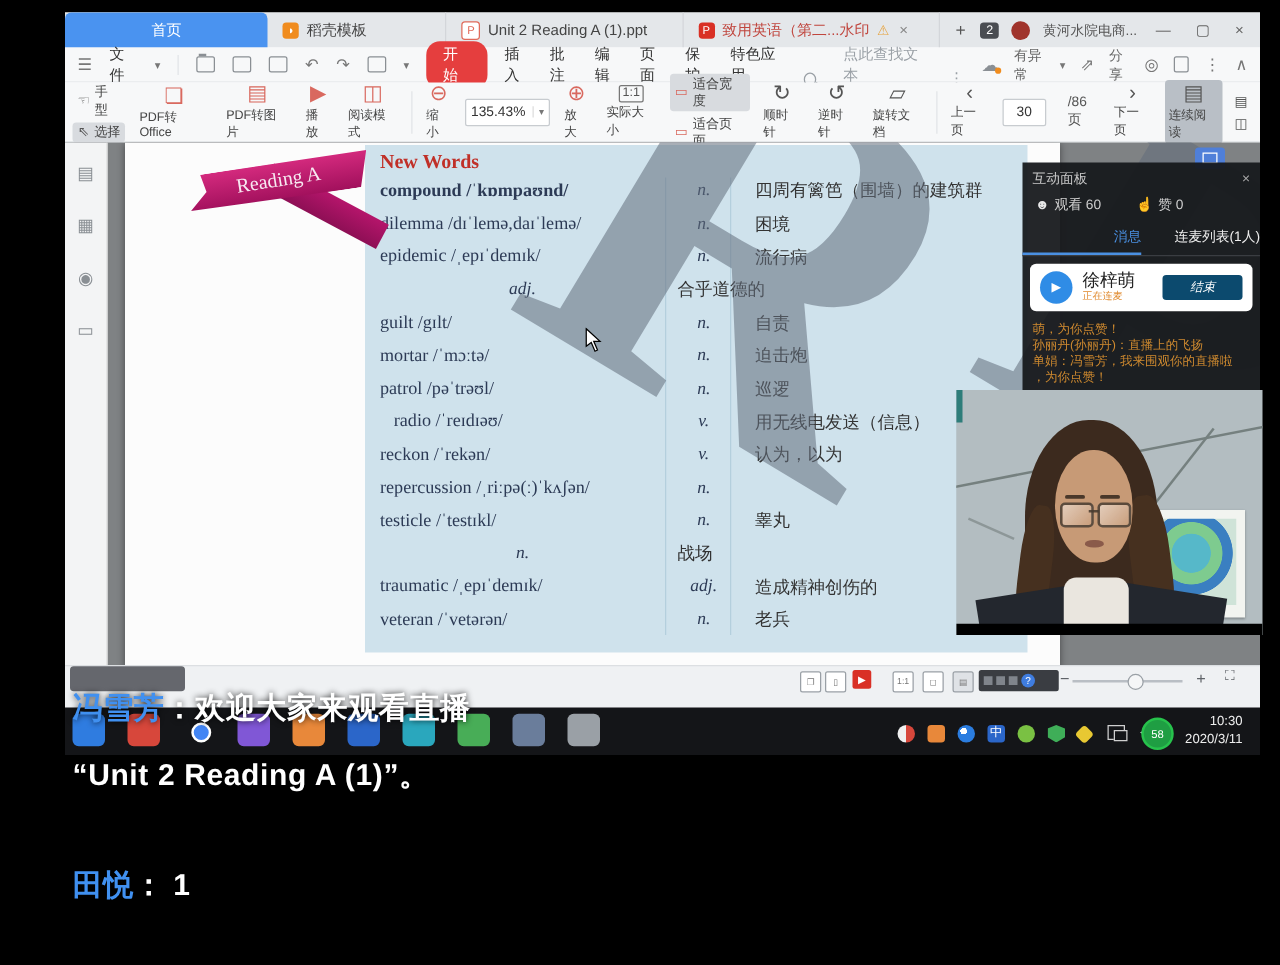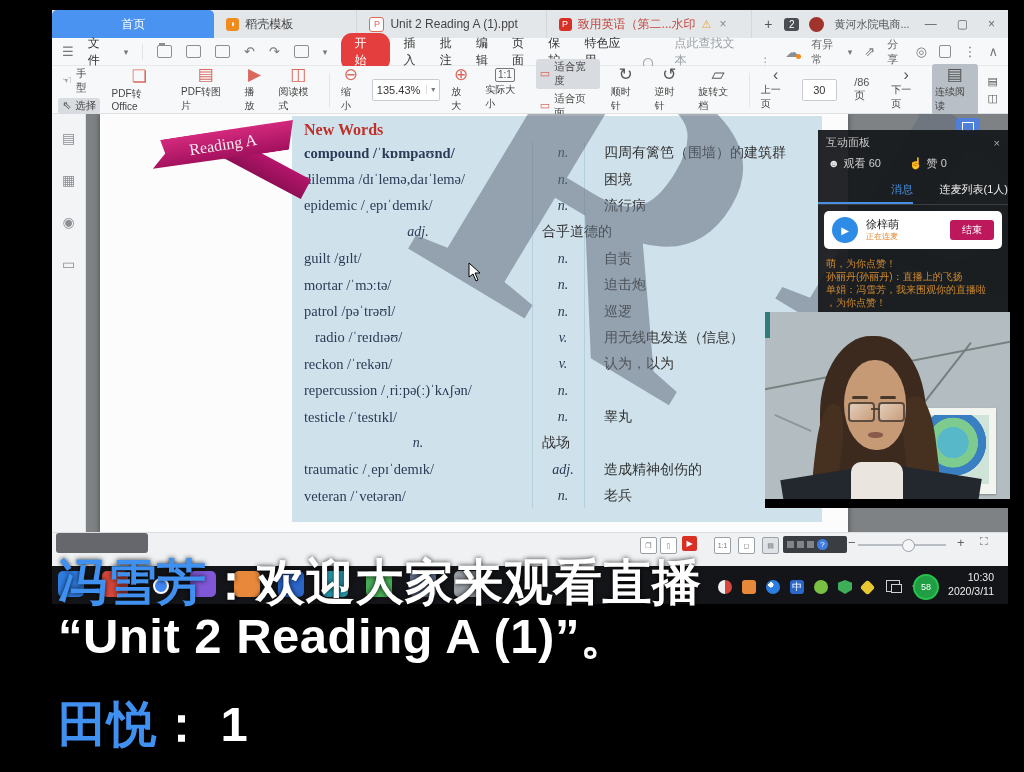--- a/index.html
+++ b/index.html
@@ -84,23 +84,23 @@
   
   #panel{position:absolute;left:818px;top:130px;width:190px;height:184px;background:rgba(22,24,28,.94);z-index:20;color:#ddd;}
   #panel header{display:flex;justify-content:space-between;align-items:center;padding:5px 8px 2px;font-size:11px;color:#c8c8c8;}
   #pstats{display:flex;gap:28px;padding:4px 10px;font-size:11px;color:#cfcfcf;align-items:center;}
   #pstats .ic{font-size:11px;color:#e8e8e8;margin-right:4px;}
   #ptabs{display:flex;border-bottom:1px solid #3a3d42;margin-top:3px;}
   .ptab{flex:1;text-align:right;font-size:11px;padding:4px 0 5px;color:#eee;}
   .ptab.on{color:#4a90e2;border-bottom:2px solid #4a90e2;}
   #pcard{margin:6px;background:#fff;border-radius:5px;display:flex;align-items:center;padding:6px 8px;gap:8px;}
   #pcard .tv{width:26px;height:26px;border-radius:50%;background:#2f8ce6;color:#fff;font-size:10px;display:flex;align-items:center;justify-content:center;flex:0 0 auto;}
-  #pcard .nm{font-size:11px;color:#222;line-height:13px;}
+  #pcard .nm{font-size:14px;color:#222;line-height:13px;}
   #pcard .st{font-size:8px;color:#e08a2e;}
-  #pcard .end{margin-left:auto;background:#be185d;color:#fff;font-size:10px;border-radius:3px;padding:3px 12px;}
+  #pcard .end{margin-left:auto;background:#0c4a6e;color:#fff;font-size:10px;border-radius:3px;padding:3px 22px;font-style:italic;}
   #pmsgs{padding:2px 8px;font-size:10px;line-height:13px;color:#cf8a2f;overflow:hidden;}
   
   #cam{position:absolute;left:765px;top:312px;width:245px;height:196px;background:#b3bdc1;overflow:hidden;z-index:25;}
   .wallline{position:absolute;background:#75807f;}
   .poster1{position:absolute;left:119px;top:93px;width:22px;height:103px;background:#7e3340;}
   .poster1 i{position:absolute;left:4px;top:8px;width:12px;height:30px;background:#d8d0c8;display:block;}
   .poster2{position:absolute;left:157px;top:96px;width:74px;height:86px;background:#f2f4f0;box-shadow:0 1px 2px rgba(0,0,0,.3);}
   .poster2 i{position:absolute;left:7px;top:7px;right:7px;bottom:10px;display:block;background:radial-gradient(circle at 40% 40%,#56b8c9 0 28%,#7ecb8f 29% 45%,#3a7fc1 46% 60%,#cfe3d8 61%);}
   .hair{position:absolute;left:55px;top:24px;width:106px;height:162px;background:#3c2a1e;border-radius:48% 48% 40% 40%;}
   .strandL{position:absolute;left:50px;top:92px;width:26px;height:104px;background:#46301f;border-radius:40%;transform:rotate(7deg);}
@@ -122,21 +122,21 @@
   .chrome::after{content:"";position:absolute;left:7px;top:7px;width:12px;height:12px;border-radius:50%;background:#4285f4;border:2px solid #fff;}
   .tray{position:absolute;top:14px;width:14px;height:14px;border-radius:3px;}
   .tray.round{border-radius:50%;}
   #battery{position:absolute;left:861px;top:8px;width:22px;height:22px;border-radius:50%;background:#1f9e43;border:2px solid #27c24c;color:#fff;font-size:9px;display:flex;align-items:center;justify-content:center;}
   #clock{position:absolute;right:14px;top:4px;text-align:right;color:#eee;font-size:10.5px;line-height:14px;}
   .spk{position:absolute;left:843px;top:16px;width:0;height:0;border:4px solid transparent;border-right:7px solid #d5d5d5;}
   .net{position:absolute;left:820px;top:14px;width:12px;height:10px;border:1.5px solid #cfcfcf;}
   .net::after{content:"";position:absolute;left:4px;top:3px;width:9px;height:7px;background:#141518;border:1.5px solid #cfcfcf;}
   
   #subs{position:absolute;left:0;top:0;width:100%;height:100%;z-index:40;pointer-events:none;}
-  .subline{position:absolute;left:58px;font-size:49px;font-weight:600;color:#fff;text-shadow:0 0 5px rgba(0,0,0,.85);white-space:nowrap;letter-spacing:0.5px;}
+  .subline{position:absolute;left:58px;font-size:24px;font-weight:600;color:#fff;text-shadow:0 0 5px rgba(0,0,0,.85);white-space:nowrap;letter-spacing:0.5px;}
   .speaker{color:#4090f0;}
 </style>
 </head>
 <body>
 
 <div id="stage">
 
   <div id="win">
 
     <div id="tabbar">

